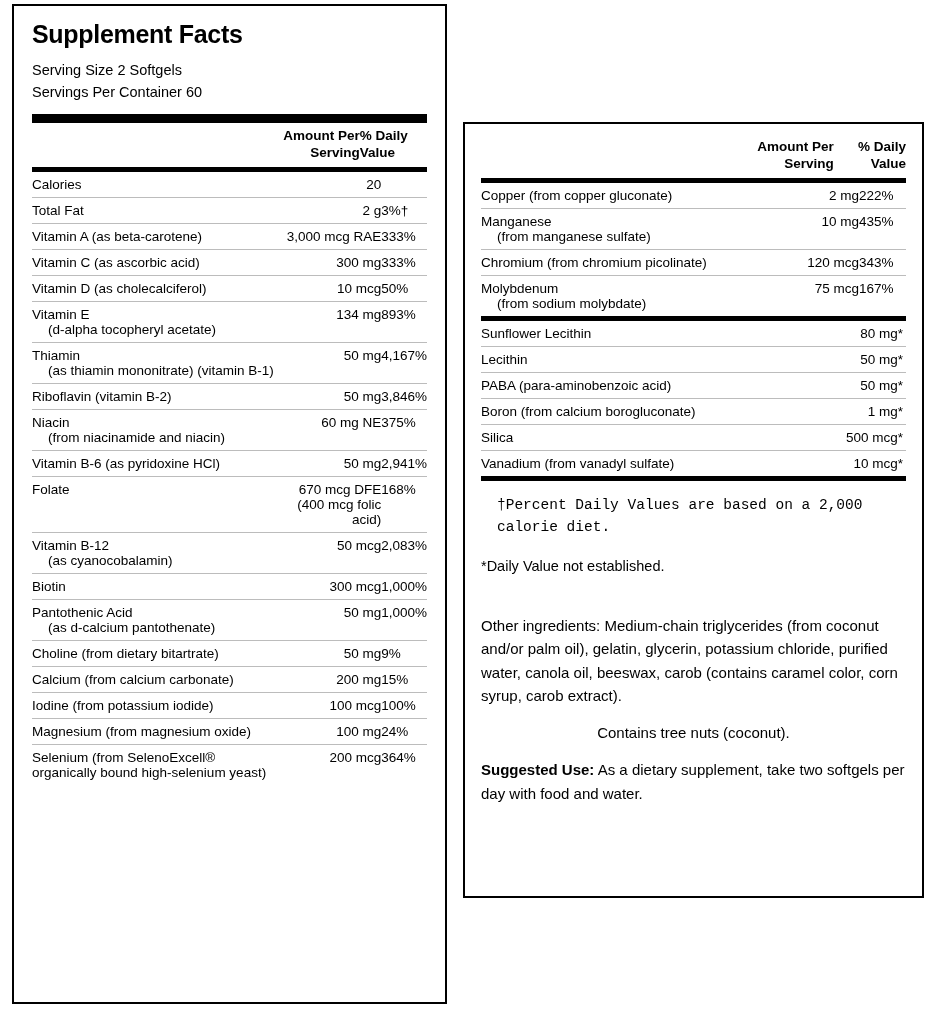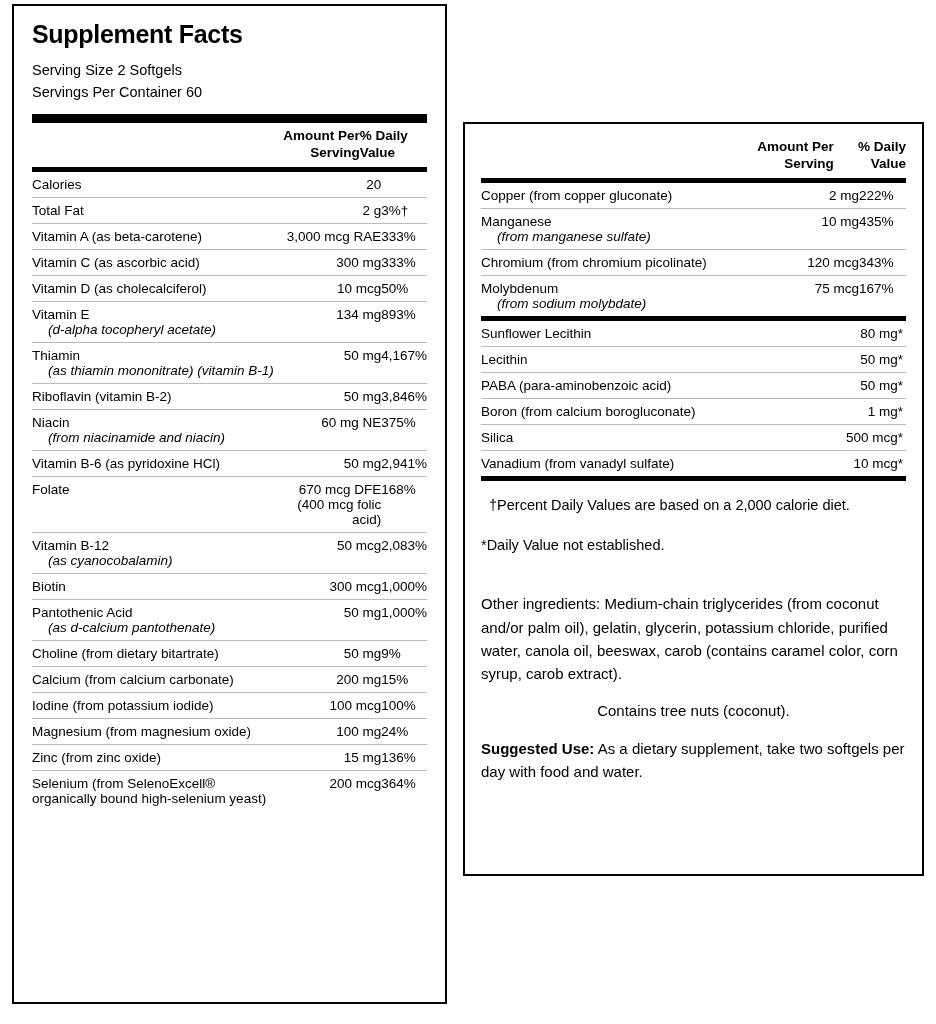--- a/index.html
+++ b/index.html
@@ -99,26 +99,26 @@
   }
   .col-name { width: 57%; text-align: left; padding-right: 6px; }
   .col-amt  { width: 26%; text-align: right; padding-right: 10px; }
   .col-dv   { width: 17%; text-align: left; }
   .nm { text-align: left; }
   .amt { text-align: right; padding-right: 10px; }
   .dv { text-align: left; }
   .sub {
     display: block;
     padding-left: 16px;
-    font-style: italic;
   }
   .footnote {
     font-size: 14.5px;
     line-height: 1.5;
-    margin: 14px 0 0 8px;
+    margin: 14px 0 0 16px;
+    font-family: Liberation Mono, monospace;
   }
   .footnote2 {
     font-size: 14.5px;
     line-height: 1.5;
     margin: 18px 0 6px 0;
   }
   .other-block {
     font-size: 15px;
     line-height: 1.55;
     margin: 0 0 14px 0;
@@ -254,25 +254,20 @@
         </tr>
         <tr class="row">
           <td class="nm">Iodine (from potassium iodide)</td>
           <td class="amt">100 mcg</td>
           <td class="dv">100%</td>
         </tr>
         <tr class="row">
           <td class="nm">Magnesium (from magnesium oxide)</td>
           <td class="amt">100 mg</td>
           <td class="dv">24%</td>
-        </tr>
-        <tr class="row">
-          <td class="nm">Zinc (from zinc oxide)</td>
-          <td class="amt">15 mg</td>
-          <td class="dv">136%</td>
         </tr>
         <tr class="row last">
           <td class="nm">Selenium (from SelenoExcell® organically bound high-selenium yeast)</td>
           <td class="amt">200 mcg</td>
           <td class="dv">364%</td>
         </tr>
       </tbody>
         </table>
     </div>
   </div>

